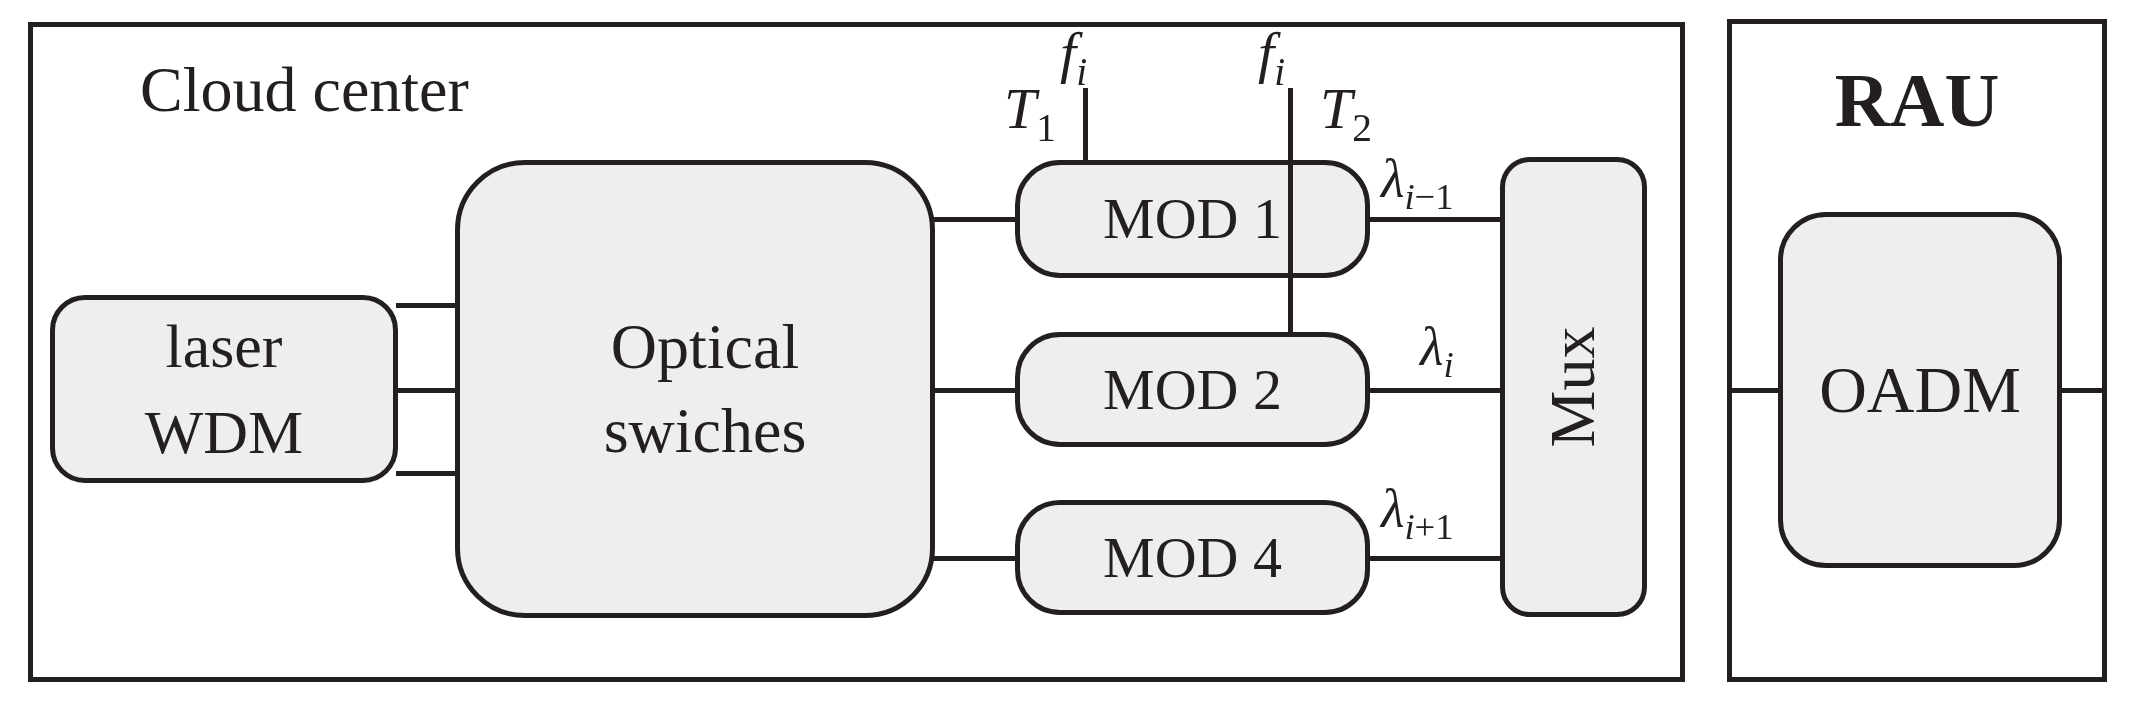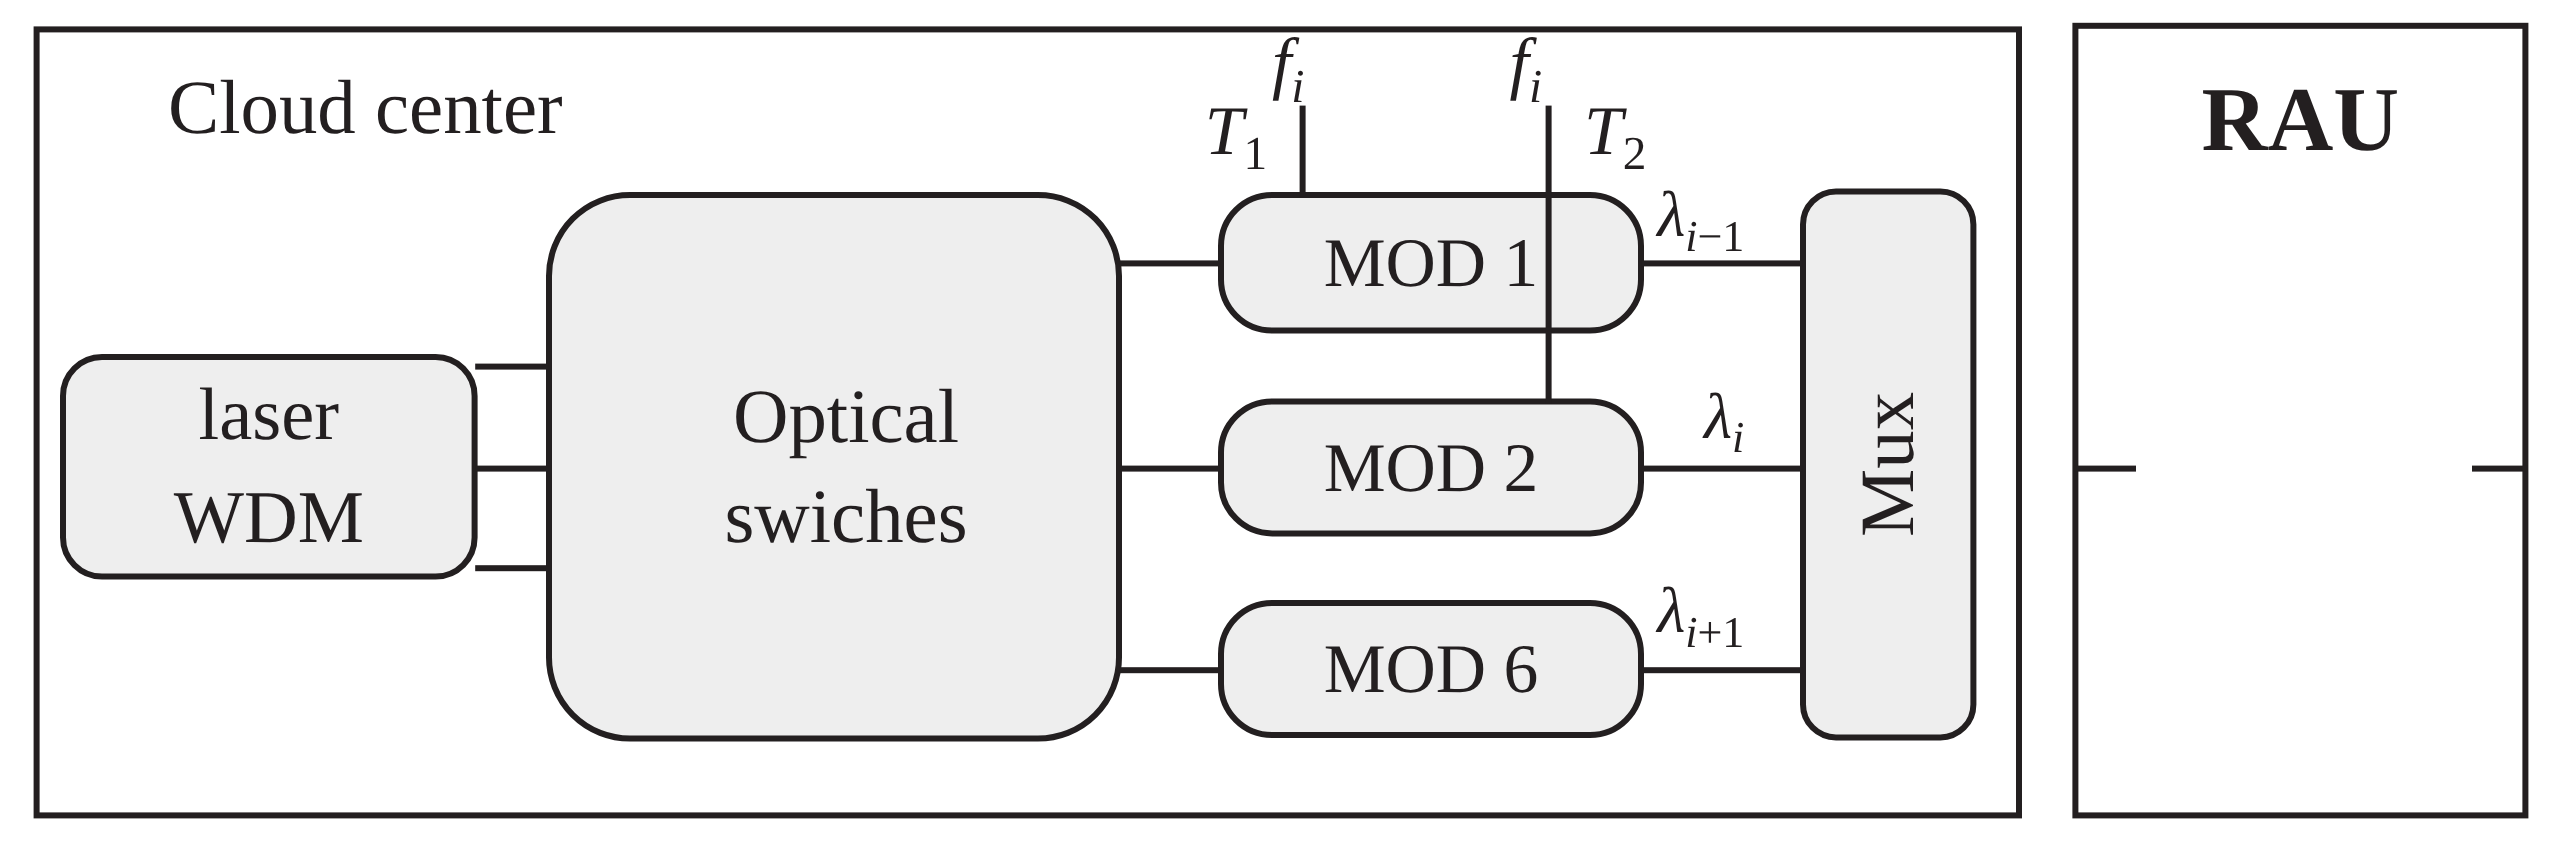--- a/index.html
+++ b/index.html
@@ -90,28 +90,31 @@
 
   <div class="block" style="left:1015px; top:160px; width:355px; height:118px; border-radius:45px;">
     <div class="mod-txt">MOD 1</div>
   </div>
 
   <div class="block" style="left:1015px; top:332px; width:355px; height:115px; border-radius:45px;">
     <div class="mod-txt">MOD 2</div>
   </div>
 
   <div class="block" style="left:1015px; top:500px; width:355px; height:115px; border-radius:45px;">
-    <div class="mod-txt">MOD 6</div>
+    <div class="mod-txt">MOD 4</div>
   </div>
 
   <div class="block" style="left:1500px; top:157px; width:147px; height:460px; border-radius:30px;"></div>
   <div class="mux-wrap">
     <span class="mux-txt">Mux</span>
   </div>
 
+  <div class="block" style="left:1778px; top:212px; width:284px; height:356px; border-radius:48px;">
+    <div class="oadm-txt">OADM</div>
+  </div>
 
   <div class="hline" style="left:396px; top:303px; width:61px;"></div>
   <div class="hline" style="left:396px; top:388px; width:61px;"></div>
   <div class="hline" style="left:396px; top:471px; width:61px;"></div>
 
   <div class="hline" style="left:933px; top:217px; width:84px;"></div>
   <div class="hline" style="left:933px; top:388px; width:84px;"></div>
   <div class="hline" style="left:933px; top:556px; width:84px;"></div>
 
   <div class="hline" style="left:1368px; top:217px; width:134px;"></div>

